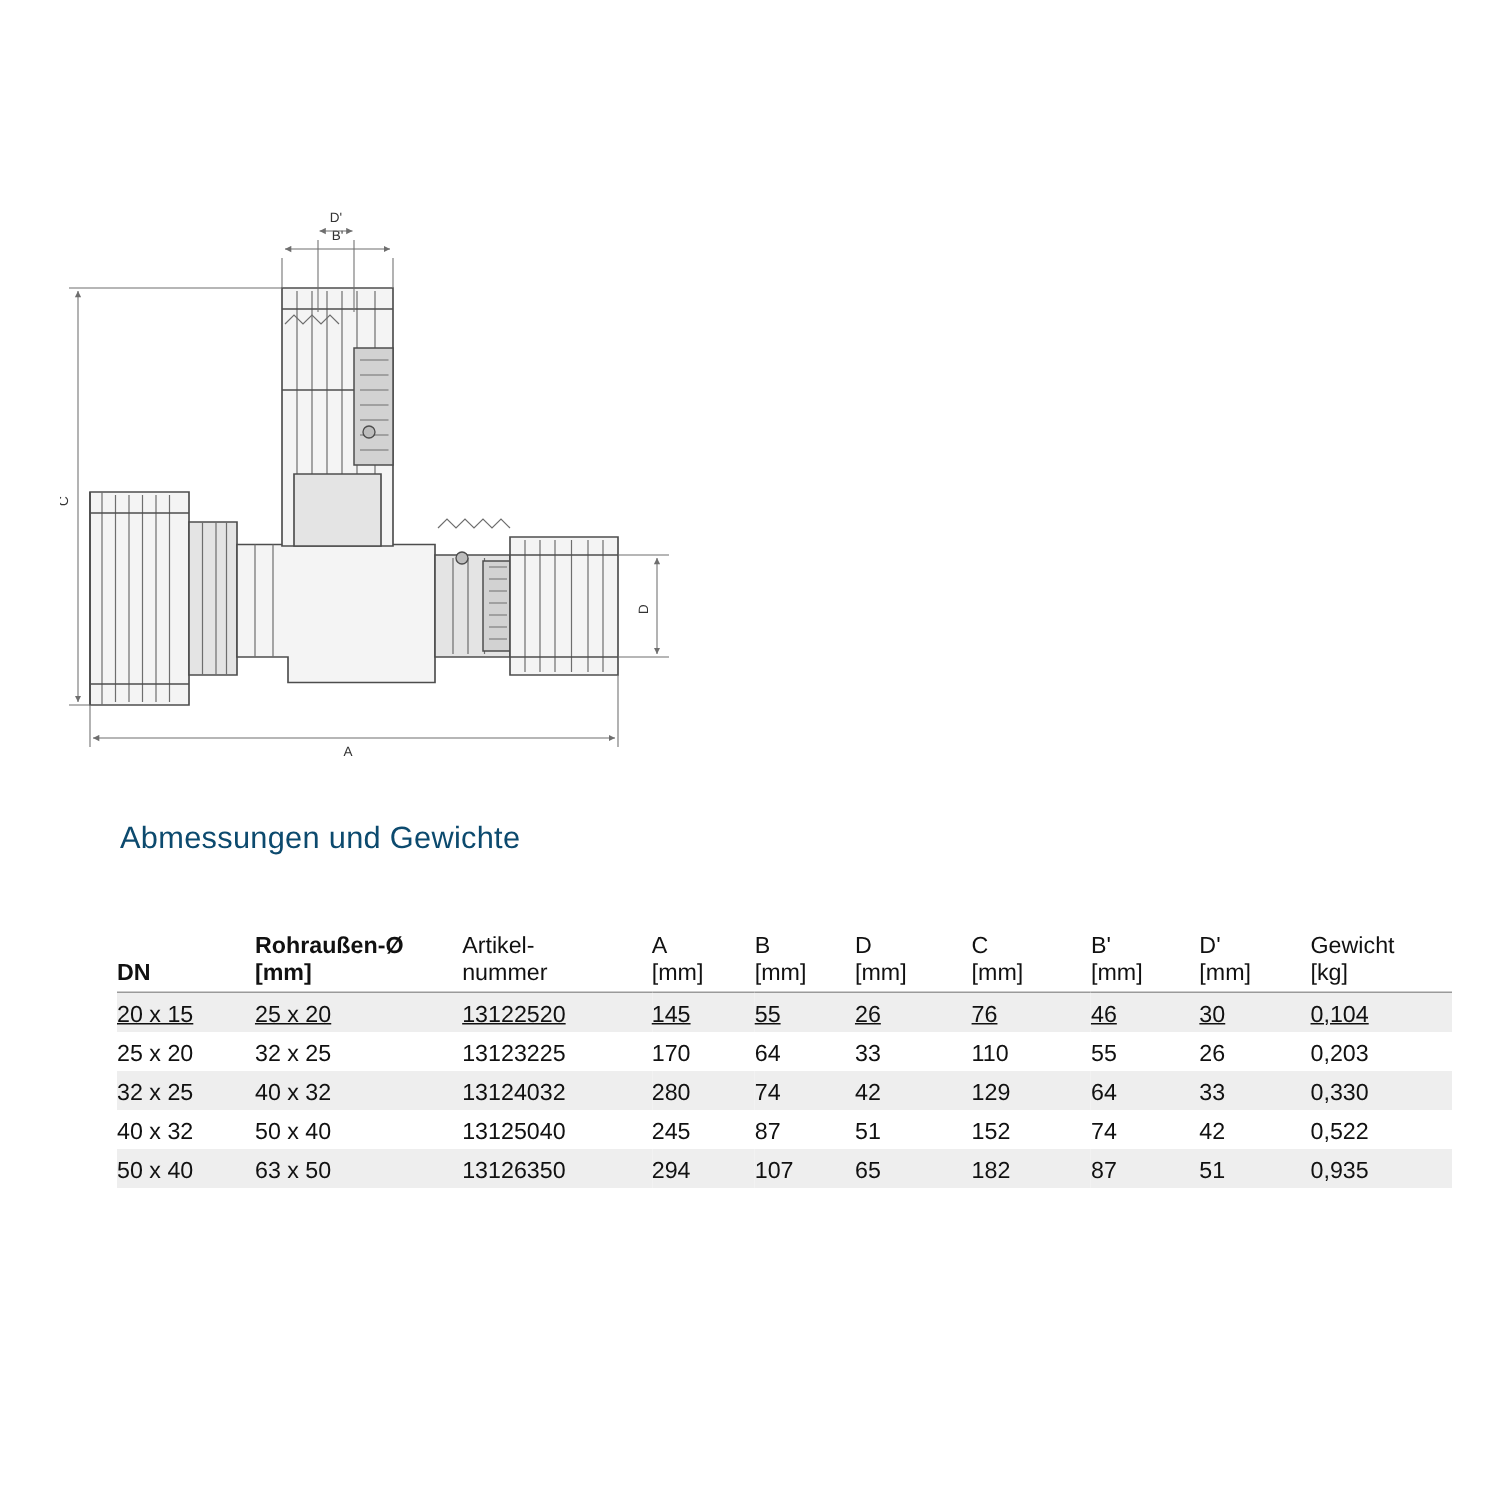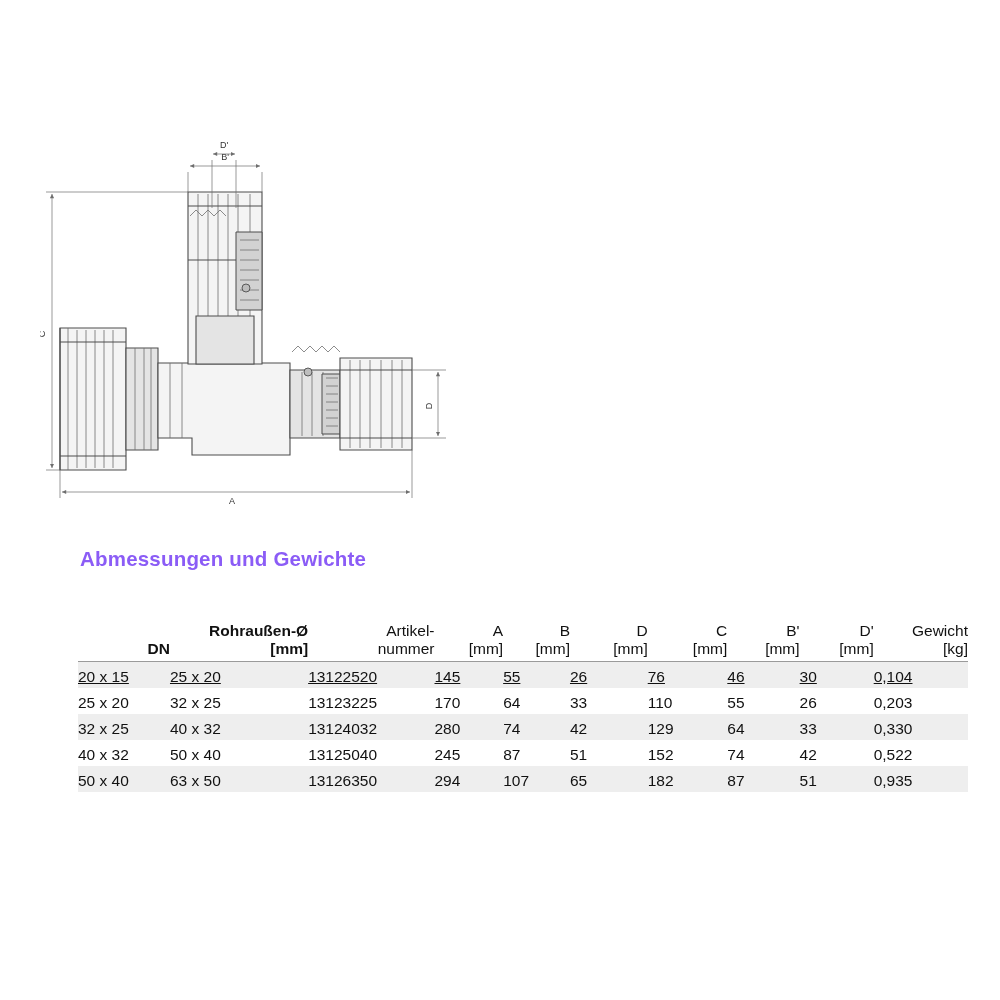--- a/index.html
+++ b/index.html
@@ -25,23 +25,23 @@
     height: 400px;
   }
   #drawing-area svg { display: block; }
 
   
   #table-heading {
     position: absolute;
     left: 80px;
     top: 547px;
     font-size: 20.5px;
-    font-weight: bold;
+    font-weight: normal;
     letter-spacing: 0.2px;
-    color: #8b5cf6;
+    color: #0c4a6e;
   }
 
   
   #dims-table {
     position: absolute;
     left: 78px;
     top: 600px;
     width: 890px;
     border-collapse: collapse;
     font-size: 15.5px;
@@ -52,21 +52,20 @@
     vertical-align: bottom;
     font-weight: normal;
     text-align: left;
     white-space: nowrap;
   }
   #dims-table thead th {
     height: 58px;
     vertical-align: bottom;
     padding-bottom: 3px;
     line-height: 1.15;
-    text-align: right;
   }
   #dims-table thead tr th .hdr-top { display: block; }
   #dims-table thead tr th .hdr-bot { display: block; }
 
   #dims-table tbody tr { height: 26px; }
   #dims-table tbody tr.alt { background: #eeeeee; }
   #dims-table tbody td { padding-top: 2px; padding-bottom: 2px; }
 
   .col-dn     { width: 96px; }
   .col-rohr   { width: 142px; }

